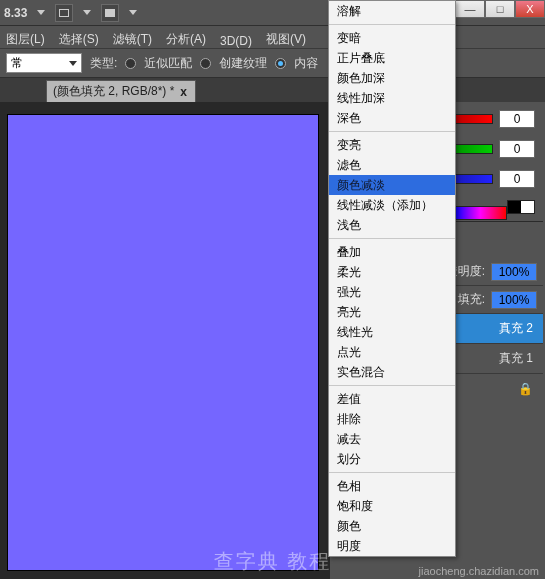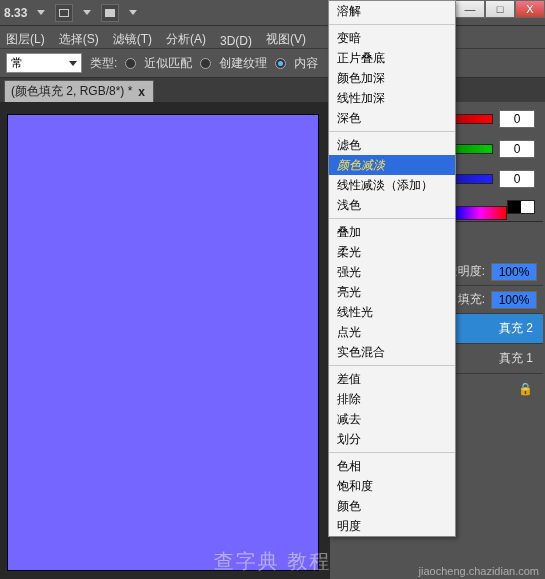--- a/index.html
+++ b/index.html
@@ -7,21 +7,21 @@
 .toprow { height:26px; background:#535353; border-bottom:1px solid #2f2f2f; display:flex; align-items:center; padding:0 4px; gap:10px; color:#ddd;font-weight:bold; }
 .win-btns { position:absolute; top:0; right:0; display:flex; }
 .win-btn { width:30px; height:18px; border:1px solid #666; display:flex; align-items:center; justify-content:center; font-size:11px; background:linear-gradient(#efefef,#d8d8d8); color:#333; }
 .win-close { background:linear-gradient(#e78,#c43); color:#fff; }
 .menubar { height:22px; background:#535353; display:flex; align-items:flex-end; gap:14px; padding:0 6px; color:#ddd; }
 .optbar { height:30px; background:#535353; border-top:1px solid #3a3a3a; border-bottom:1px solid #2f2f2f; display:flex; align-items:center; padding:0 6px; gap:8px; color:#ddd; }
 .select-normal { width:76px; height:20px; background:#fff; color:#000; border:1px solid #888; padding:0 4px; display:flex; align-items:center; justify-content:space-between; }
 .radio { width:11px; height:11px; border-radius:50%; border:1px solid #aaa; background:#333; display:inline-flex; align-items:center; justify-content:center; }
 .radio.on::after { content:""; width:5px; height:5px; border-radius:50%; background:#5bf; }
 .tabstrip { height:24px; background:#3c3c3c; display:flex; align-items:flex-end; padding:0 4px; }
-.tab { height:22px; background:#b8b8b8; color:#222; padding:0 6px; display:flex; align-items:center; gap:4px; border:1px solid #555; border-bottom:none; font-size:11px; }
+.tab { height:22px; background:#b8b8b8; color:#222; padding:0 6px; display:flex; align-items:center; gap:4px; border:1px solid #555; border-bottom:none; font-size:11px;margin-left:42px; }
 .tab-x { font-weight:bold; padding:0 2px; }
 .canvas-wrap { position:absolute; left:0; top:102px; width:330px; height:477px; background:#282828; }
 .canvas { position:absolute; left:8px; top:13px; width:310px; height:455px; background:#7566ff; box-shadow:0 0 0 1px #000; }
 .panel-right { position:absolute; top:102px; right:2px; width:200px; height:470px; }
 .color-block { height:120px; background:#535353; border-bottom:1px solid #2a2a2a; padding:8px 8px 0 8px; }
 .slider-row { display:flex; align-items:center; gap:6px; margin-bottom:12px; }
 .slider-track { flex:1; height:10px; border:1px solid #222; }
 .slider-r { background:linear-gradient(to right,#000,#f00); }
 .slider-g { background:linear-gradient(to right,#000,#0c0); }
 .slider-b { background:linear-gradient(to right,#000,#22f); }
@@ -30,21 +30,21 @@
 .spectrum-bw { display:flex; height:14px; }
 .spectrum-bw div { flex:1; }
 .layers { background:#535353; }
 .prop-row { display:flex; align-items:center; justify-content:flex-end; height:28px; padding:0 6px; gap:6px; color:#ddd; border-bottom:1px solid #3a3a3a; }
 .pct { width:46px; height:18px; background:#3b82f6; color:#000; text-align:center; line-height:16px; border:1px solid #666; }
 .layer { height:30px; display:flex; align-items:center; justify-content:flex-end; padding:0 10px; color:#ddd; border-bottom:1px solid #3a3a3a; }
 .layer.sel { background:#2d87d2; color:#fff; }
 .lock { display:flex; justify-content:flex-end; padding:8px 10px; color:#bbb; }
 .blend-menu { position:absolute; left:328px; top:0; width:128px; background:#f3f3f3; border:1px solid #888; box-shadow:2px 2px 4px rgba(0,0,0,.35); color:#000; z-index:50; }
 .blend-menu .item { padding:2px 8px; line-height:16px; }
-.blend-menu .item.hover { background:#2d6cdf; color:#fde047;font-style:italic; }
+.blend-menu .item.hover { background:#2d6cdf; color:#0f172a; }
 .blend-menu .sep { height:1px; background:#c8c8c8; margin:3px 0; }
 .ico { width:18px; height:18px; border:1px solid #6a6a6a; background:#464646; display:flex; align-items:center; justify-content:center; }
 .tri-dn { width:0; height:0; border-left:4px solid transparent; border-right:4px solid transparent; border-top:5px solid #ccc; }
 .tri-dn-bk { border-top-color:#333; }
 .watermark { position:absolute; left:50%; top:548px; transform:translateX(-50%); font-size:20px; color:rgba(255,255,255,.45); letter-spacing:2px; }
 .wm2 { position:absolute; right:6px; bottom:2px; font-size:11px; color:rgba(255,255,255,.5); }
 </style>
 </head>
 <body>
 
@@ -146,20 +146,21 @@
 
 <div class="blend-menu" id="blend-menu">
     <div class="item">溶解</div>
     <div class="sep"></div>
     <div class="item">变暗</div>
     <div class="item">正片叠底</div>
     <div class="item">颜色加深</div>
     <div class="item">线性加深</div>
     <div class="item">深色</div>
     <div class="sep"></div>
+    <div class="item">变亮</div>
     <div class="item">滤色</div>
     <div class="item hover">颜色减淡</div>
     <div class="item">线性减淡（添加）</div>
     <div class="item">浅色</div>
     <div class="sep"></div>
     <div class="item">叠加</div>
     <div class="item">柔光</div>
     <div class="item">强光</div>
     <div class="item">亮光</div>
     <div class="item">线性光</div>

